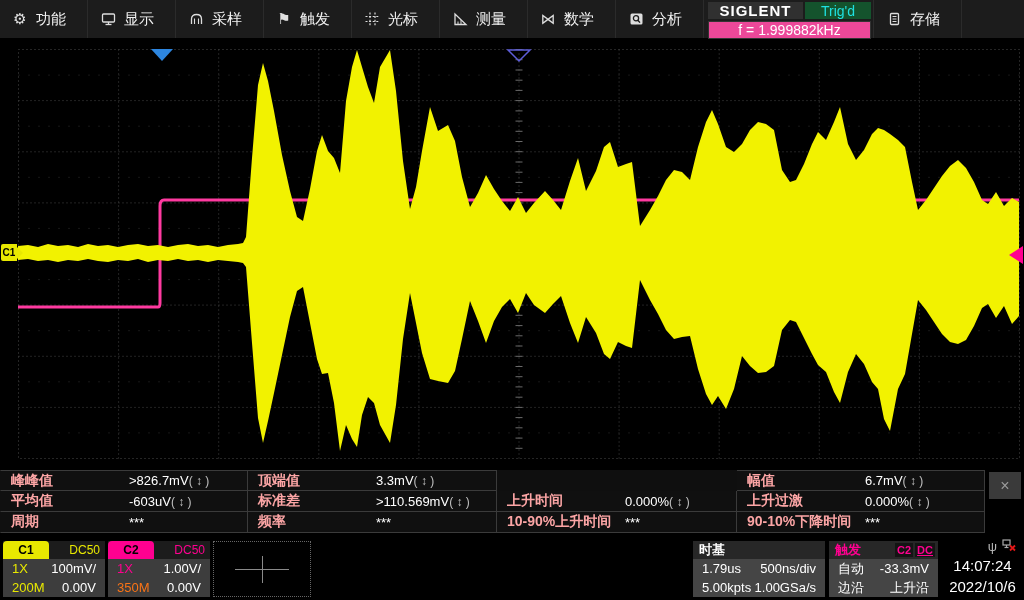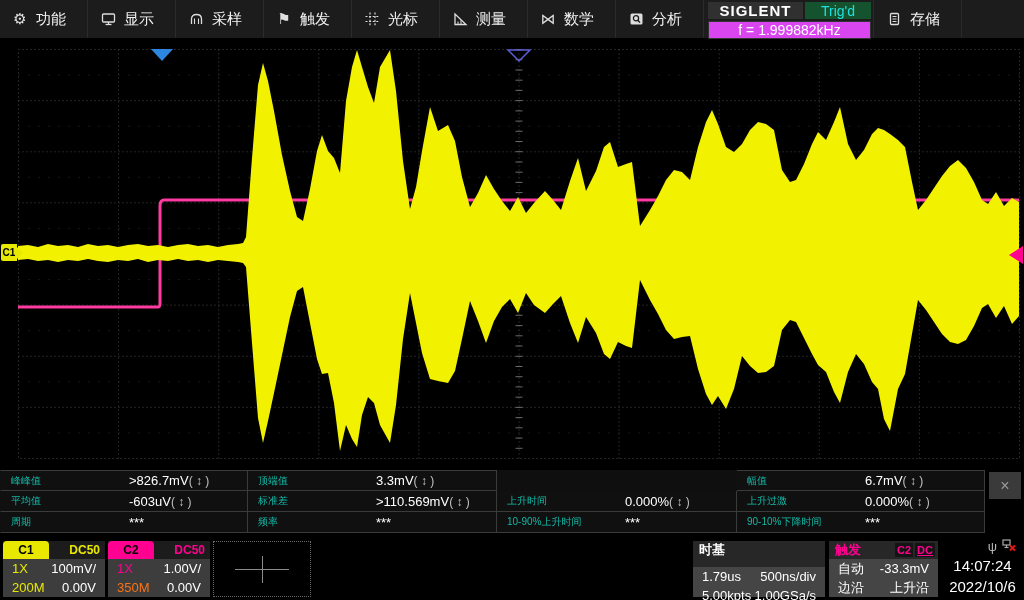--- a/index.html
+++ b/index.html
@@ -13,62 +13,62 @@
   #storage-slot{display:contents}
   .menu-item{width:88px;flex:none;display:flex;align-items:center;gap:7px;padding-left:11px;
              box-sizing:border-box;border-right:1px solid #2b2b2b;font-size:15px;color:#f2f2f2;cursor:default;}
   .menu-icon{width:18px;flex:none;display:flex;align-items:center;justify-content:center;
              font-size:15px;color:#e0e0e0;}
   #logo-panel{width:170px;flex:none;display:grid;grid-template-columns:95px 1fr;grid-template-rows:1fr 1fr;
               gap:2px;padding:2px 2px 2px 4px;box-sizing:border-box;border-right:1px solid #2b2b2b;}
   .brand{background:#303030;color:#fff;font-weight:bold;font-size:15px;letter-spacing:1px;
          display:flex;align-items:center;justify-content:center;}
   .trigd{background:#14532d;display:flex;align-items:center;justify-content:center;font-size:14px;}
-  .freqbox{grid-column:1/3;background:#d946ef;border:1px solid #333;color:#fff;
+  .freqbox{grid-column:1/3;background:#ec4899;border:1px solid #333;color:#fff;
            display:flex;align-items:center;justify-content:center;font-size:14px;box-sizing:border-box;}
   .menu-filler{flex:1;}
 
   
   #wave{position:absolute;top:40px;left:0;width:1024px;height:430px;background:#000;}
   #wave svg{position:absolute;top:0;left:0;}
   #c1-chip{position:absolute;left:1px;top:204px;width:16px;height:17px;background:#e8e800;
            color:#000;font-size:10px;font-weight:bold;display:flex;align-items:center;justify-content:center;
            border-radius:2px 0 0 2px;}
   #c1-chip:after{content:"";position:absolute;left:16px;top:3px;border-left:6px solid #e8e800;
                  border-top:6px solid transparent;border-bottom:6px solid transparent;}
 
   
   #measure{position:absolute;top:470px;left:0;width:1024px;height:63px;background:#0f0f0f;
            display:grid;grid-template-columns:248px 249px 240px 248px 39px;grid-template-rows:21px 21px 21px;}
   .m-cell{position:relative;display:flex;align-items:center;padding-left:10px;box-sizing:border-box;
           border-right:1px solid #3b3b3b;border-bottom:1px solid #3b3b3b;background:#101010;}
   .m-cell.mt{border-top:1px solid #3b3b3b}
   .m-cell.ml{border-left:1px solid #101010}
-  .m-label{color:#14b8a6;font-size:10px;font-weight:normal;white-space:nowrap;}
+  .m-label{color:#fca5a5;font-size:14px;font-weight:bold;white-space:nowrap;}
   .m-value{position:absolute;left:128px;color:#fff;font-size:13px;white-space:nowrap;}
   .m-stat{color:#c0c0c0;font-size:12px;}
   .m-close-zone{grid-area:1/5/4/6;background:#000;position:relative;}
   .m-close{position:absolute;top:2px;left:4px;width:32px;height:27px;background:#3a3a3a;color:#9a9a9a;
            font-size:16px;display:flex;align-items:center;justify-content:center;cursor:default;}
 
   
   #bottombar{position:absolute;top:538px;left:0;width:1024px;height:62px;background:#000;}
   .ch-box{position:absolute;top:3px;width:102px;height:56px;background:#3d3d3d;}
   .ch-head{height:18px;background:#1c1c1c;display:flex;}
   .ch-tab{width:46px;border-radius:4px 4px 0 0;display:flex;align-items:center;justify-content:center;
           font-size:12px;font-weight:bold;color:#000;}
-  .ch-coup{flex:1;text-align:right;padding-right:5px;font-size:12px;font-weight:bold;line-height:18px;}
+  .ch-coup{flex:1;text-align:right;padding-right:5px;font-size:12px;font-weight:normal;line-height:18px;}
   .ch-row{display:flex;justify-content:space-between;padding:0 9px;font-size:13px;line-height:19px;white-space:nowrap;}
   .wt{color:#fff;}
   #add-ch{position:absolute;left:213px;top:3px;width:98px;height:56px;border:1px dotted #666;
           box-sizing:border-box;}
   .plus-h{position:absolute;left:21px;top:27px;width:54px;height:1px;background:#8a8a8a;}
   .plus-v{position:absolute;left:48px;top:14px;width:1px;height:27px;background:#8a8a8a;}
   #tb-box{position:absolute;left:693px;top:3px;width:132px;height:56px;background:#454545;}
-  .tb-head{height:26px;background:#272727;color:#fff;font-weight:bold;font-size:13px;
+  .tb-head{height:18px;background:#272727;color:#fff;font-weight:bold;font-size:13px;
            line-height:18px;padding-left:6px;}
   #trig-box{position:absolute;left:829px;top:3px;width:109px;height:56px;background:#454545;}
   .trig-head{height:18px;background:#272727;display:flex;align-items:center;padding:0 3px 0 6px;}
   .trig-title{font-weight:bold;font-size:13px;flex:1;}
   .chip{background:#141414;font-size:11px;font-weight:bold;padding:0 2px;margin-left:2px;line-height:14px;}
   #clock{position:absolute;left:941px;top:1px;width:83px;height:58px;color:#fff;text-align:center;}
   .clk-icons{height:16px;display:flex;justify-content:flex-end;align-items:center;gap:5px;padding-right:8px;}
   .usb{color:#b8b8b8;font-size:13px;line-height:14px;}
   #clock .t{font-size:15px;line-height:21px;}
   #clock .d{font-size:15px;line-height:21px;}

